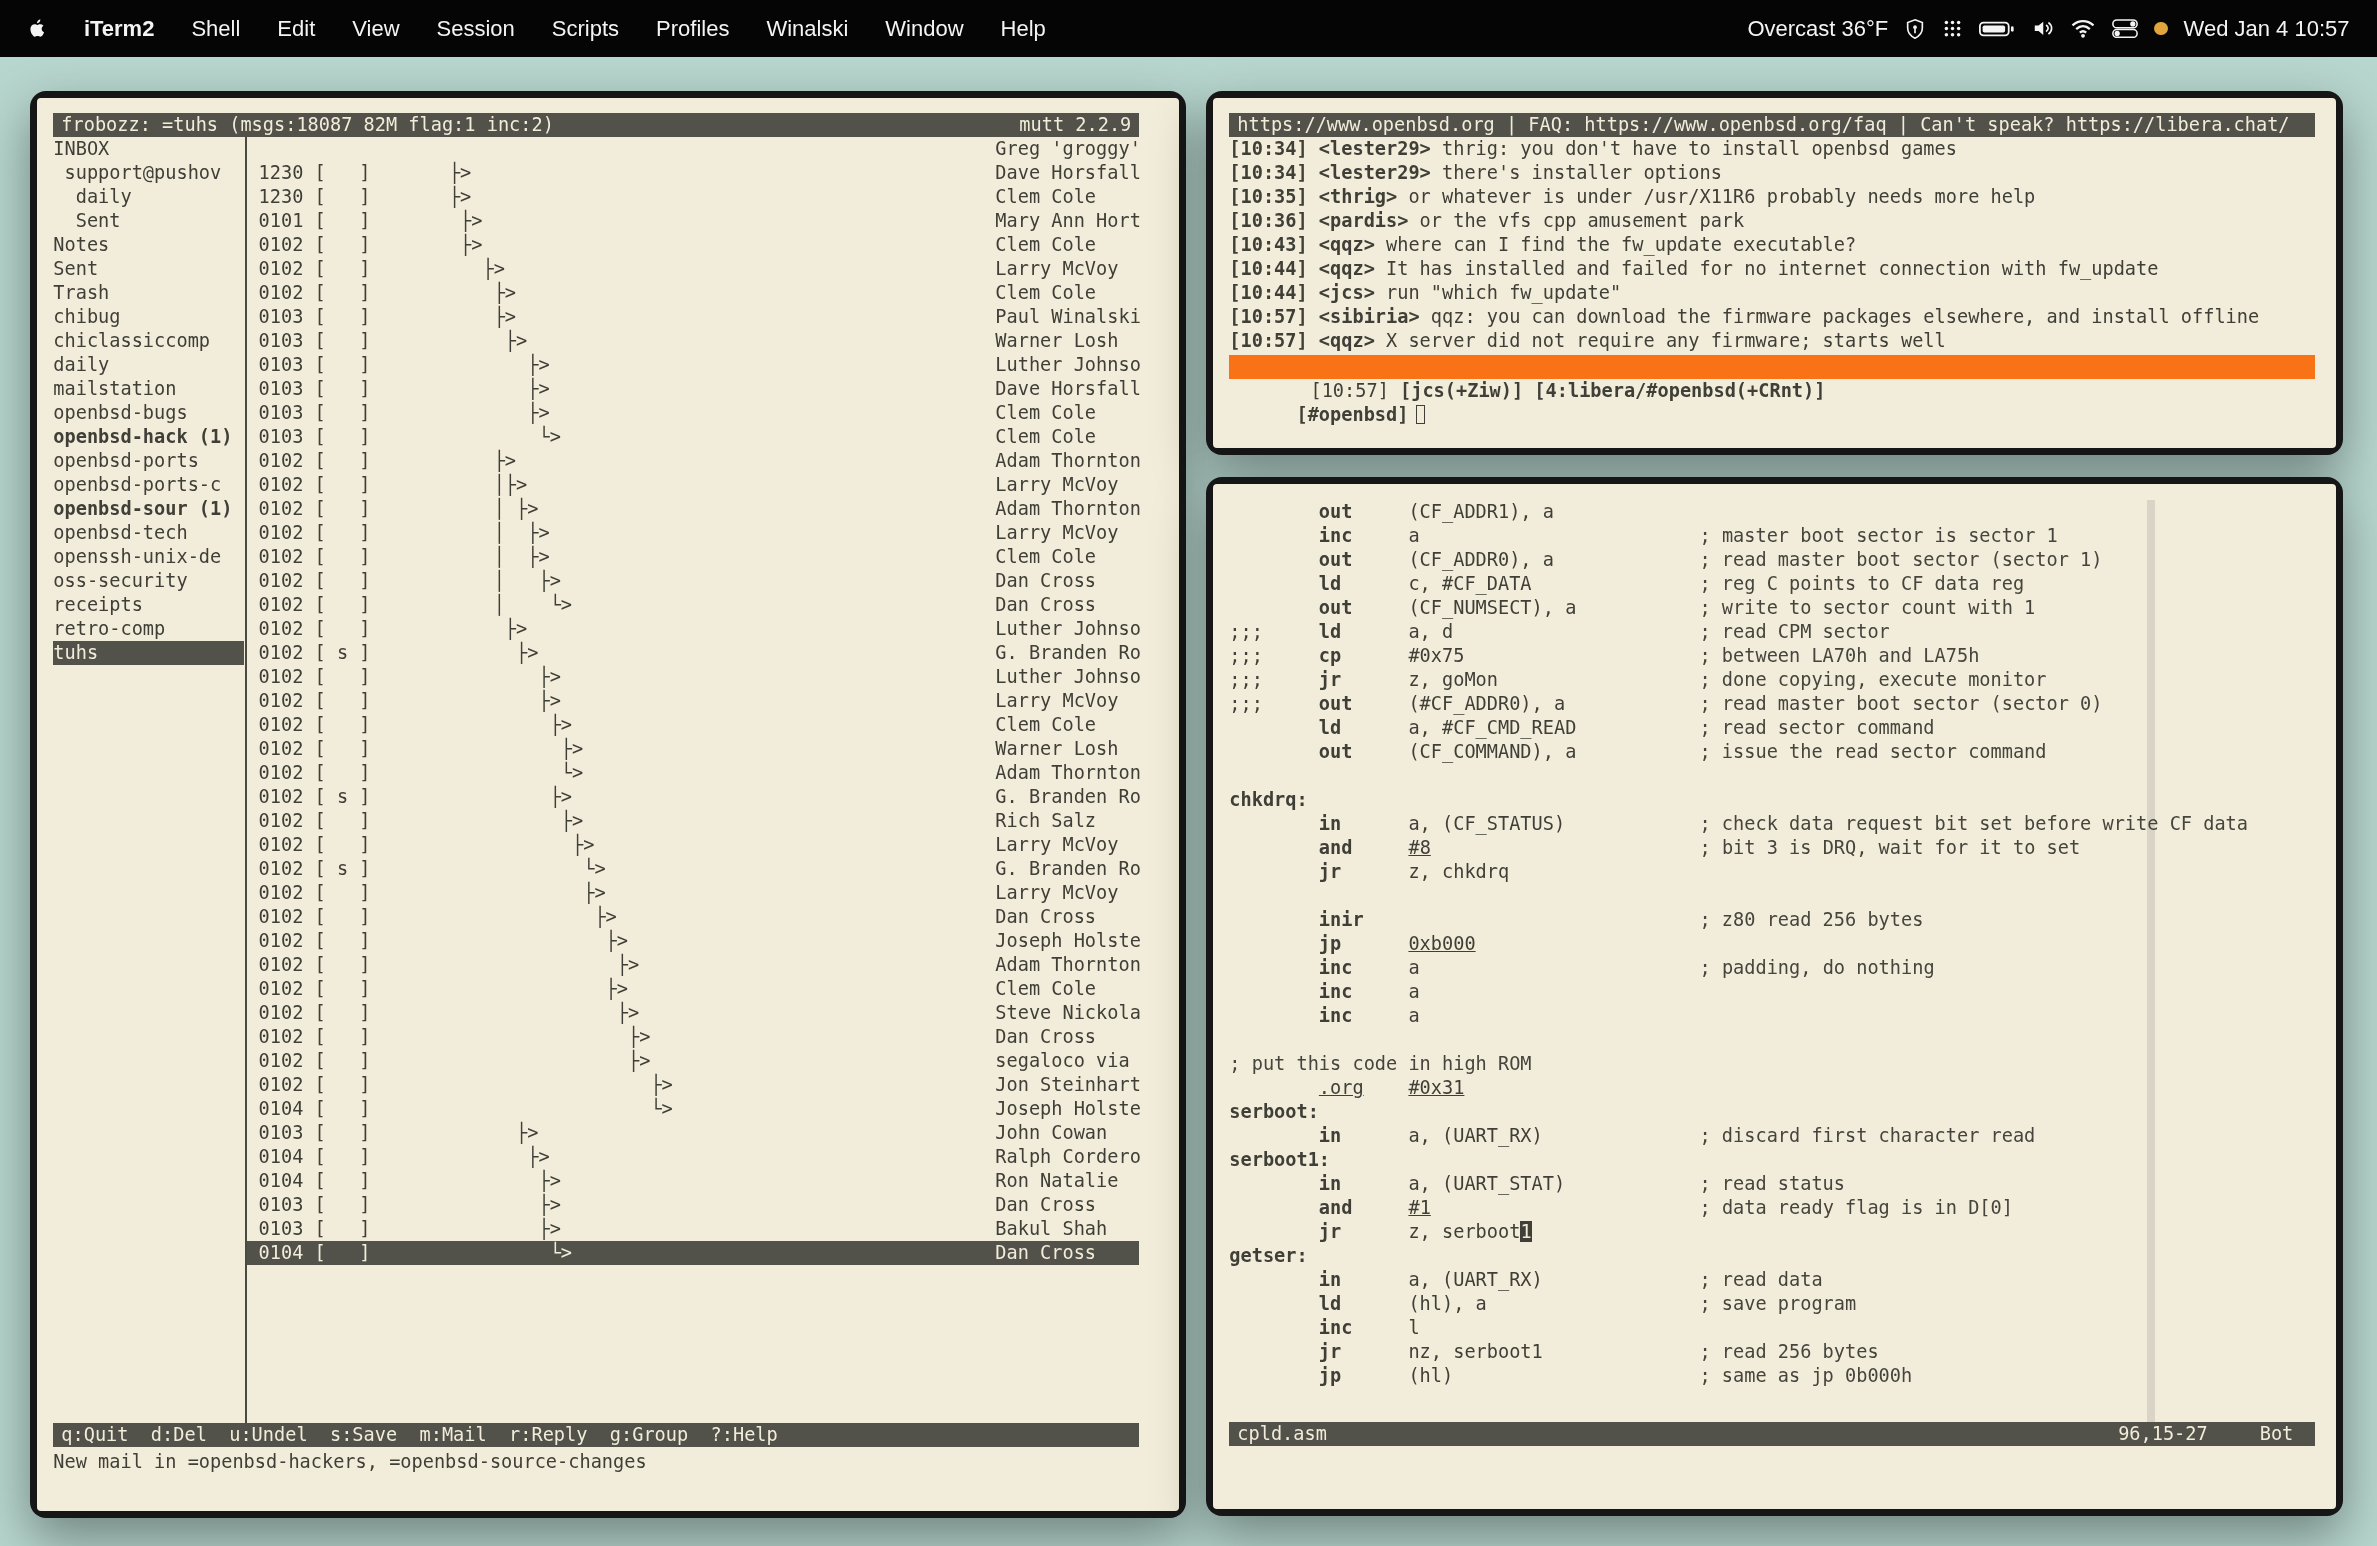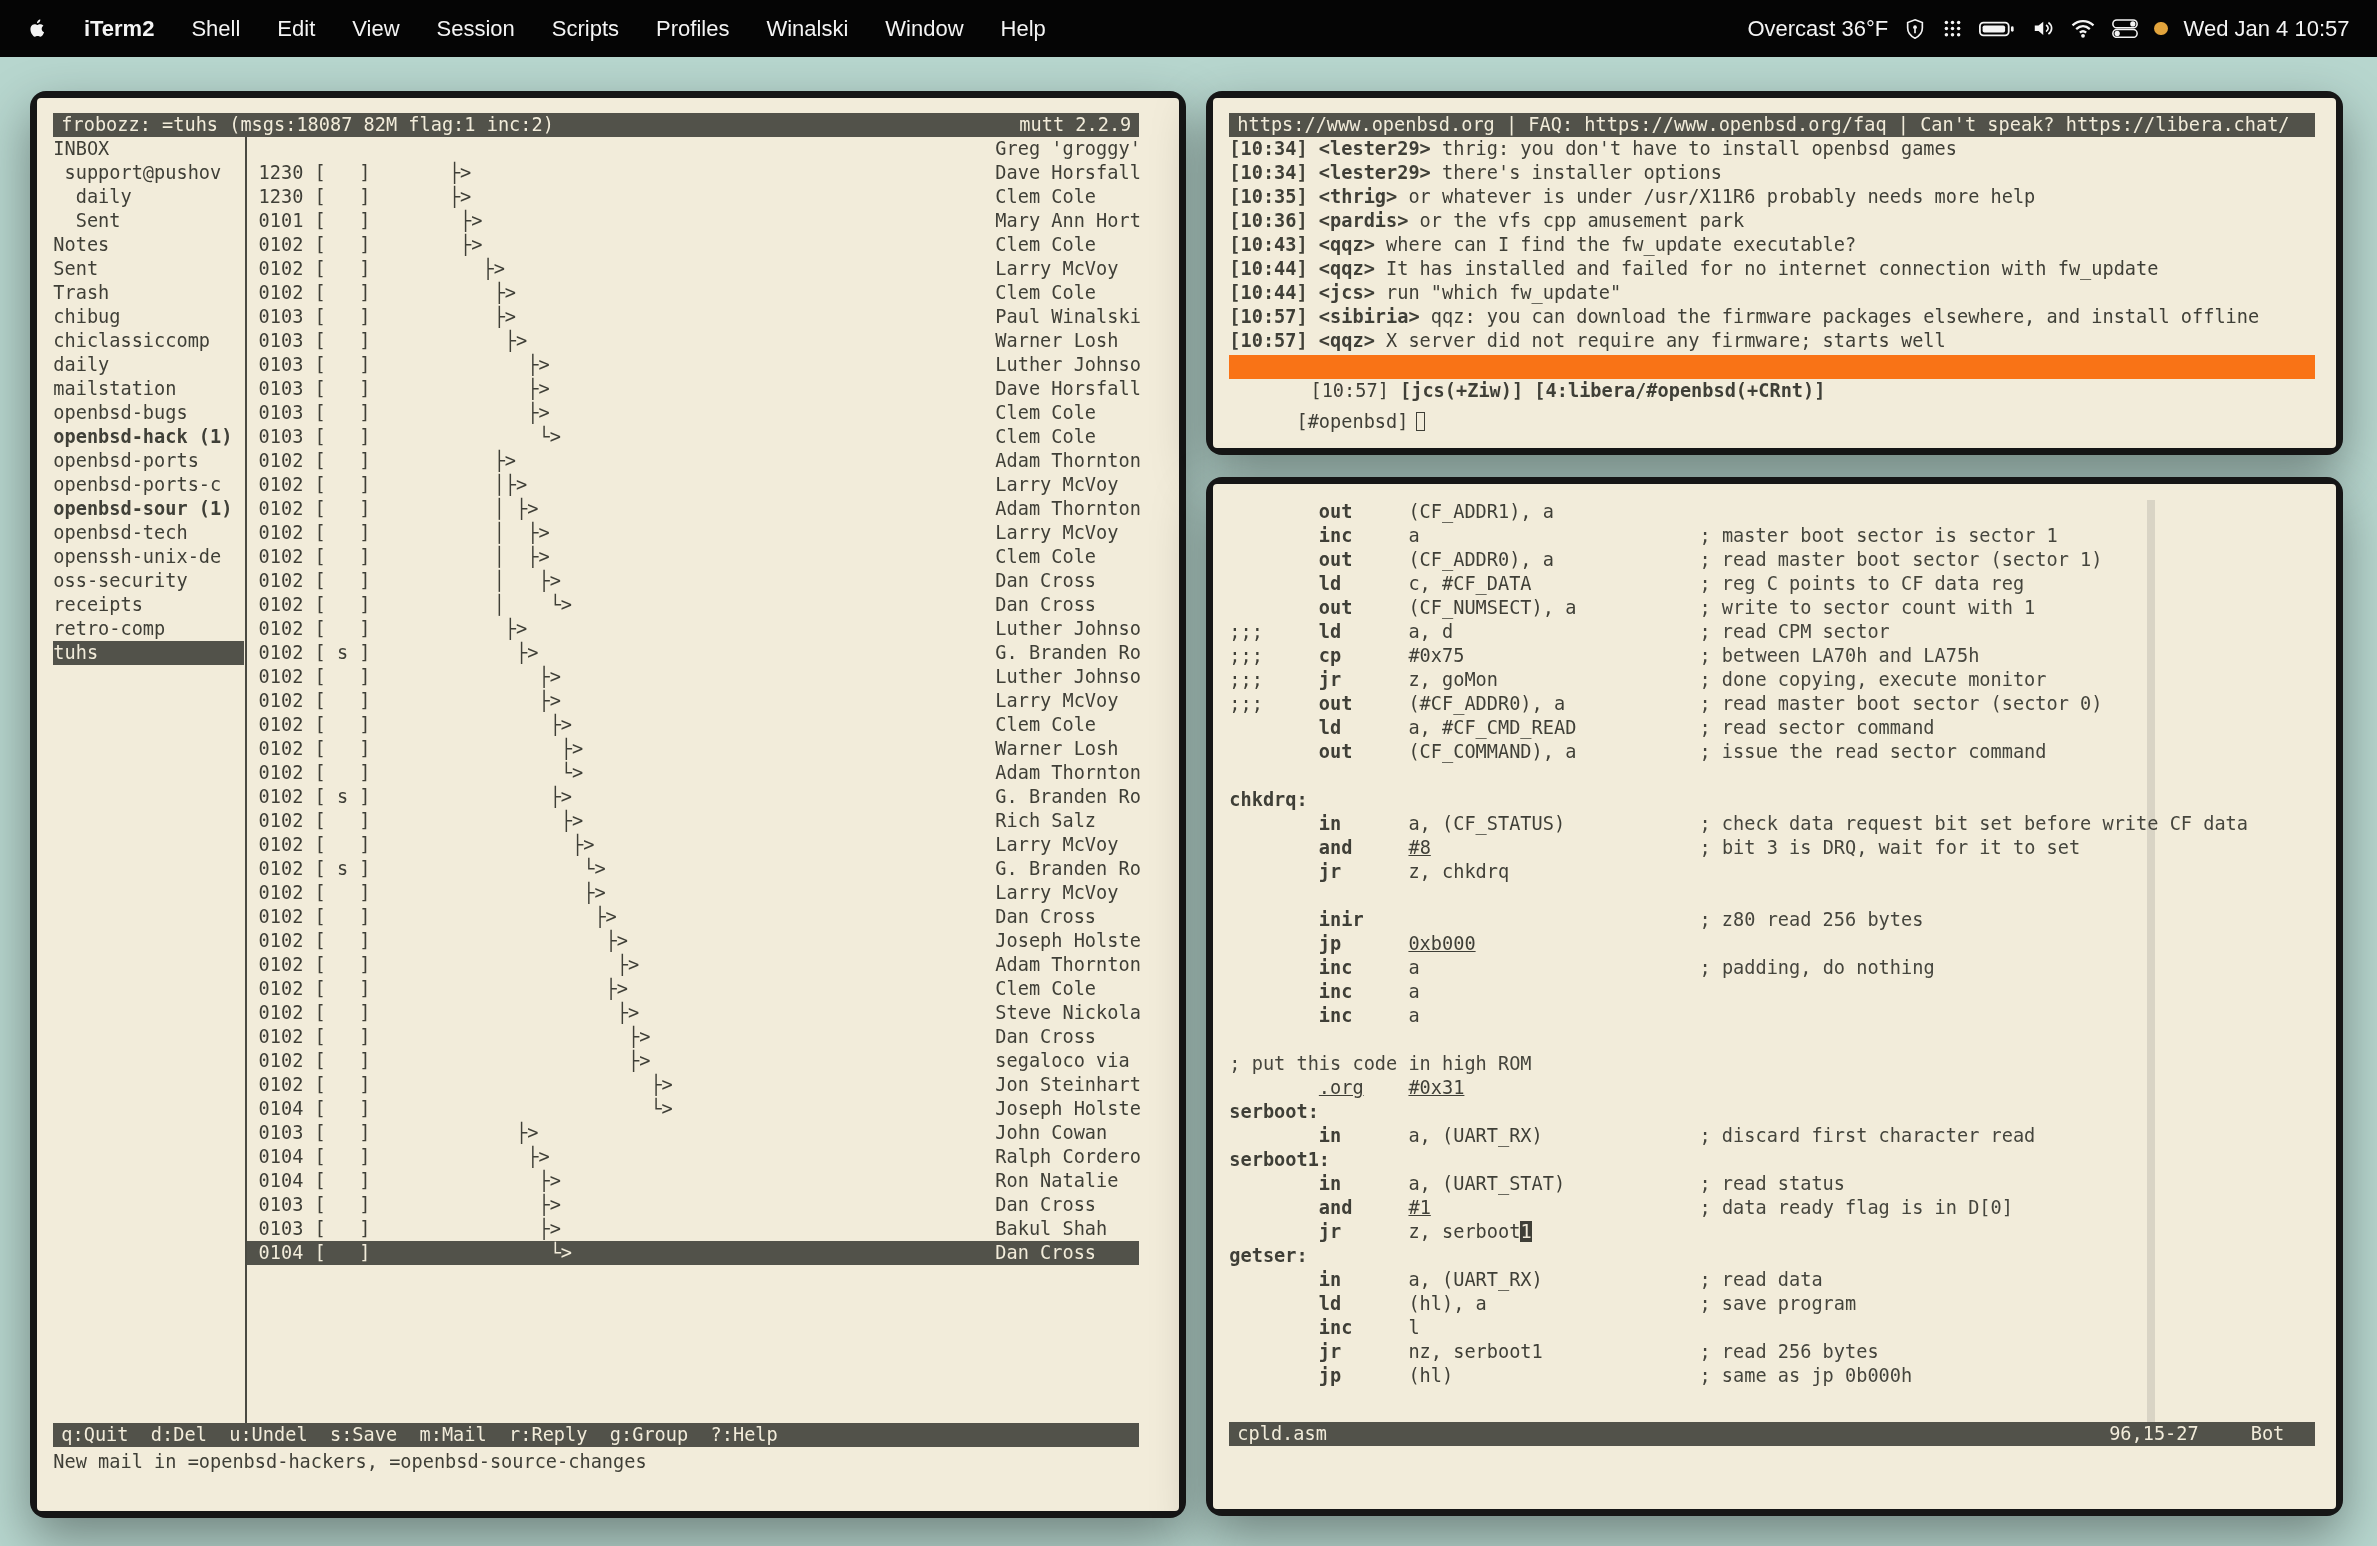--- a/index.html
+++ b/index.html
@@ -43,36 +43,36 @@
   .m-status{left:16px;top:1325px;width:1086px}
   .m-newmail{position:absolute;left:16px;top:1352px;white-space:pre}
 
   
   .i-topic{left:16px;top:14.6px;width:1086px}
   #irc-lines{position:absolute;left:16px;top:39px;width:1086px}
   .iline{height:24px;white-space:pre}
   .iline .b,.i-status .b{font-weight:bold}
   .i-status{position:absolute;left:16px;top:257px;width:1086px;height:24px;background:#f97316;
     white-space:pre;padding:0 14px}
-  .i-prompt{position:absolute;left:16px;top:288px;white-space:pre;font-weight:normal}
+  .i-prompt{position:absolute;left:16px;top:281px;white-space:pre;font-weight:bold}
   .cursor-hollow{display:inline-block;width:9.7px;height:18.6px;border:1.6px solid #3f3f37;
     margin-left:7.3px;vertical-align:-2.4px}
 
   
   .v-colorcol{position:absolute;left:934px;top:16px;width:7.3px;height:922px;background:#d9d4c5;z-index:0}
   #vim-lines{position:absolute;left:16px;top:16px;width:1086px;z-index:1}
   .vline{height:24px;white-space:pre}
   .v-o,.v-l{font-weight:bold}
   .v-u{text-decoration:underline}
   .v-c{color:#45453d}
   .v-k{background:#3f3f37;color:#f2ecda}
   .v-status{position:absolute;left:16px;top:938px;width:1086px;height:24px;background:#52524a;
     color:#f2ecda;display:flex;white-space:pre;padding:0 8px;z-index:2}
   .vs-spacer{flex:1}
-  .vs-bot{margin-left:52px;margin-right:23px}
+  .vs-bot{margin-left:52px;margin-right:14px}
 </style>
 </head>
 <body>
 
 <div class="menubar">
   <div class="mb-left">
     <span class="mb-icon">
       <svg width="19.4" height="22.6" viewBox="0 0 24 28" fill="#f4f4f4">
           <path d="M16.9 14.9c0-2.6 2.1-3.9 2.2-4-1.2-1.8-3.1-2-3.7-2-1.6-.2-3.1.9-3.9.9-.8 0-2-.9-3.4-.9-1.7 0-3.3 1-4.2 2.6-1.8 3.1-.5 7.8 1.3 10.3.9 1.3 1.9 2.7 3.3 2.6 1.3-.1 1.8-.8 3.4-.8 1.6 0 2 .8 3.4.8 1.4 0 2.3-1.3 3.2-2.5 1-1.5 1.4-2.9 1.4-3-.1-.1-2.9-1.2-3-4zM14.2 6.2c.7-.9 1.2-2.1 1.1-3.2-1 0-2.3.7-3 1.5-.7.8-1.3 2-1.1 3.2 1.1.1 2.3-.6 3-1.5z"></path>
         </svg>

